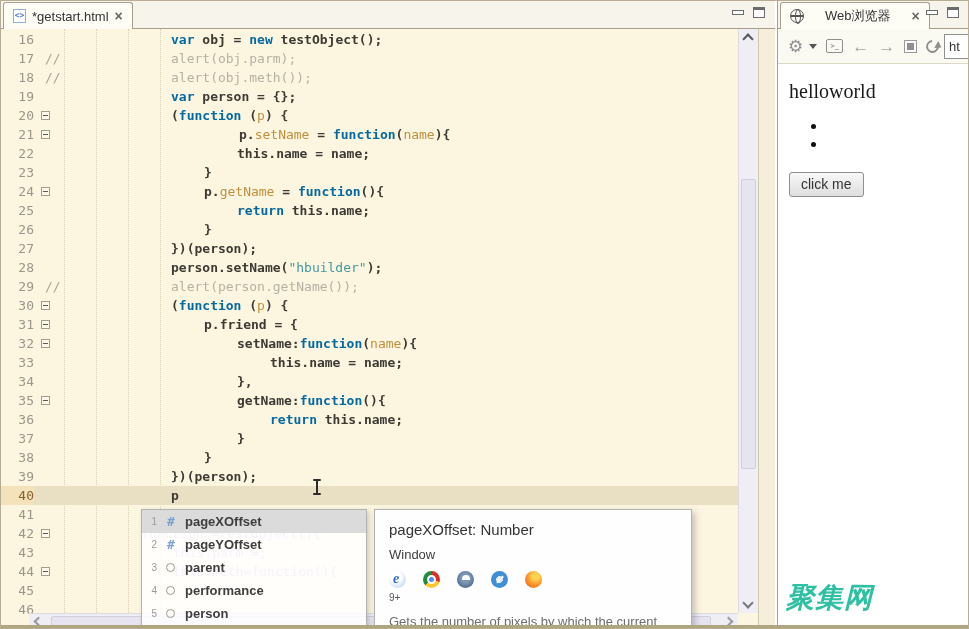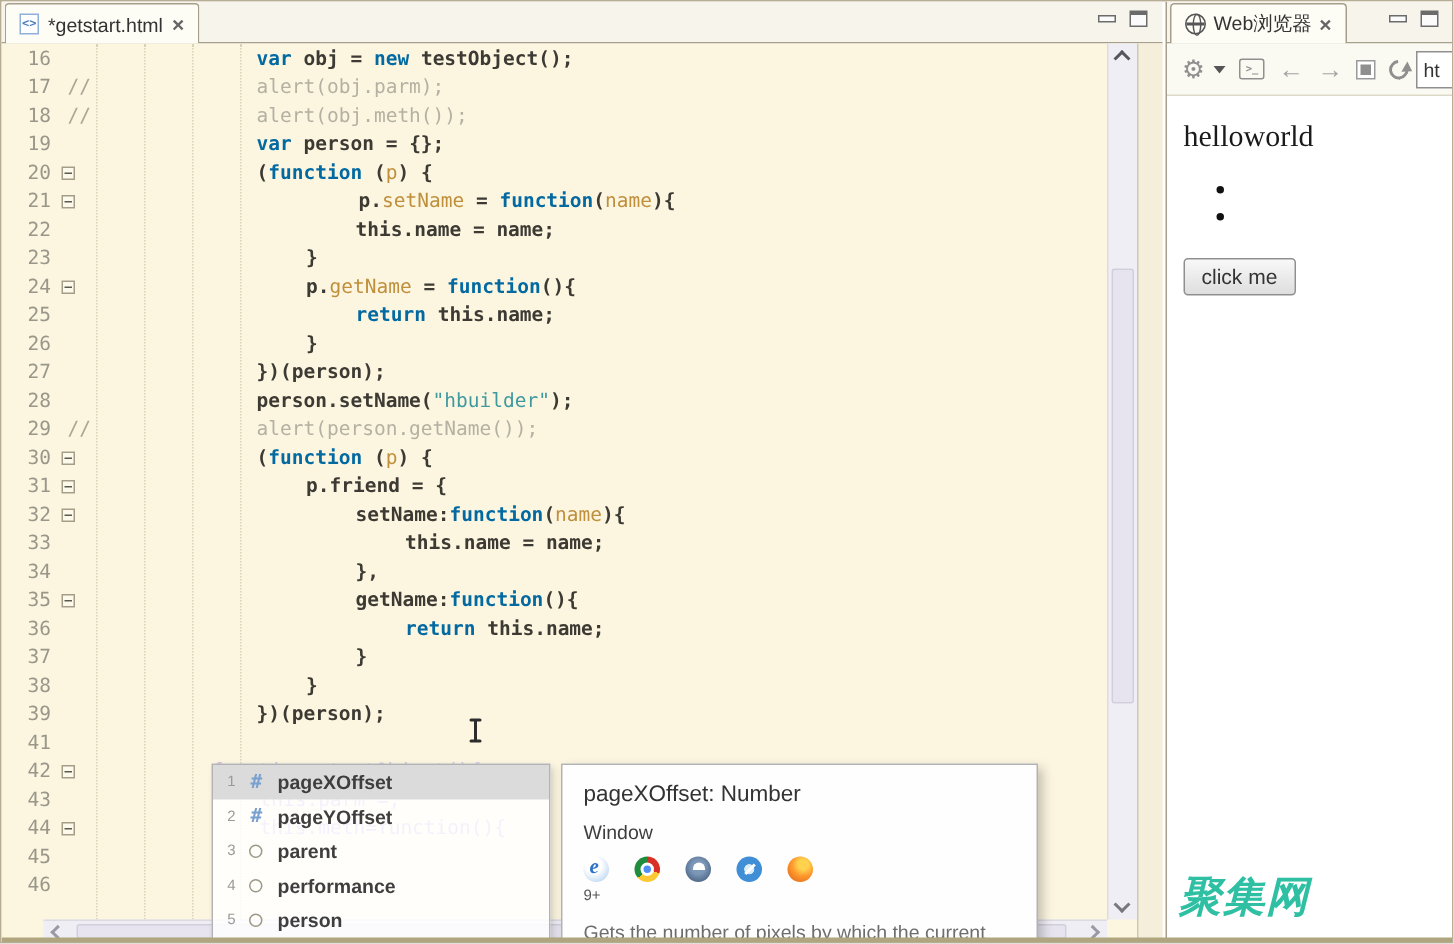--- a/index.html
+++ b/index.html
@@ -101,21 +101,21 @@
   .bi-safari::after { content:""; position:absolute; left:7.5px; top:4px; width:2px; height:9px;
                       background:#fff; transform:rotate(45deg); }
   .bi-firefox { background:radial-gradient(circle at 62% 32%, #ffd24d 0 22%, #ff9a2e 48%, #dd5c12); }
   .tt-version { font-size:10px; color:#555; margin-top:4px; }
   .tt-desc { font-size:13px; color:#6d6d6d; margin-top:10px; line-height:17px; width:298px; }
 
   
   .right-panel { position:absolute; left:776px; top:0; width:192px; height:627px;
                  background:#fff; border-left:1px solid #a79f8c; }
   .right-panel .tabbar { border-bottom:1px solid #a79f8c; }
-  .right-panel .tab { gap:5px; }
+  .right-panel .tab { gap:21px; }
   .globe { width:14px; height:14px; border:1.5px solid #555; border-radius:50%; position:relative; flex:none; }
   .globe::before { content:""; position:absolute; left:0; right:0; top:5px; height:1.5px; background:#555; }
   .globe::after { content:""; position:absolute; left:3.5px; top:-1px; width:4px; height:13px;
                   border:1.5px solid #555; border-radius:50%; }
   .rp-toolbar { position:absolute; top:28px; left:0; width:100%; height:35px; background:#fbfaf2;
                 border-bottom:1px solid #ddd8c8; display:flex; align-items:center; gap:9px; padding-left:10px; }
   .ti { color:#8f8f8f; flex:none; cursor:default; }
   .ti-gear { font-size:17px; line-height:17px; }
   .ti-caret { width:0; height:0; border-left:4px solid transparent; border-right:4px solid transparent;
               border-top:5px solid #555; margin-left:-3px; }
@@ -269,20 +269,24 @@
               <span class="codetxt" style="left: 236px;"><span class="tok-p">}</span></span>
             </div>
             <div class="row">
               <span class="ln">38</span>
               <span class="codetxt" style="left: 203px;"><span class="tok-p">}</span></span>
             </div>
             <div class="row">
               <span class="ln">39</span>
               <span class="codetxt" style="left: 170px;"><span class="tok-p">})(person);</span></span>
             </div>
+            <div class="row active">
+              <span class="ln">40</span>
+              <span class="codetxt" style="left: 170px;"><span class="tok-p">p</span></span>
+            </div>
             <div class="row">
               <span class="ln">41</span>
               <span class="codetxt" style="left: 170px;"></span>
             </div>
             <div class="row">
               <span class="ln">42</span>
               <span class="fold"></span>
               <span class="codetxt" style="left: 140px;"><span class="tok-g">function =testObject(){</span></span>
             </div>
             <div class="row">

